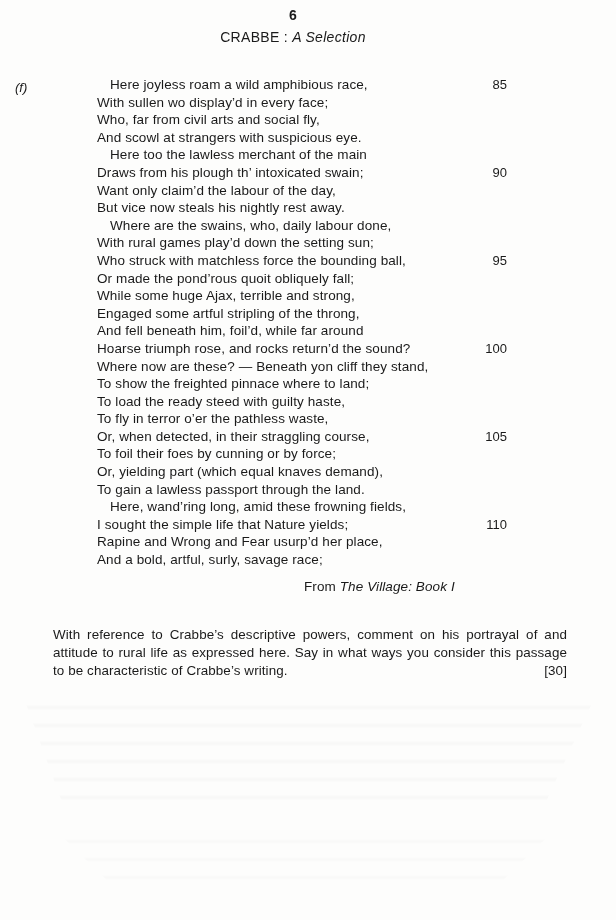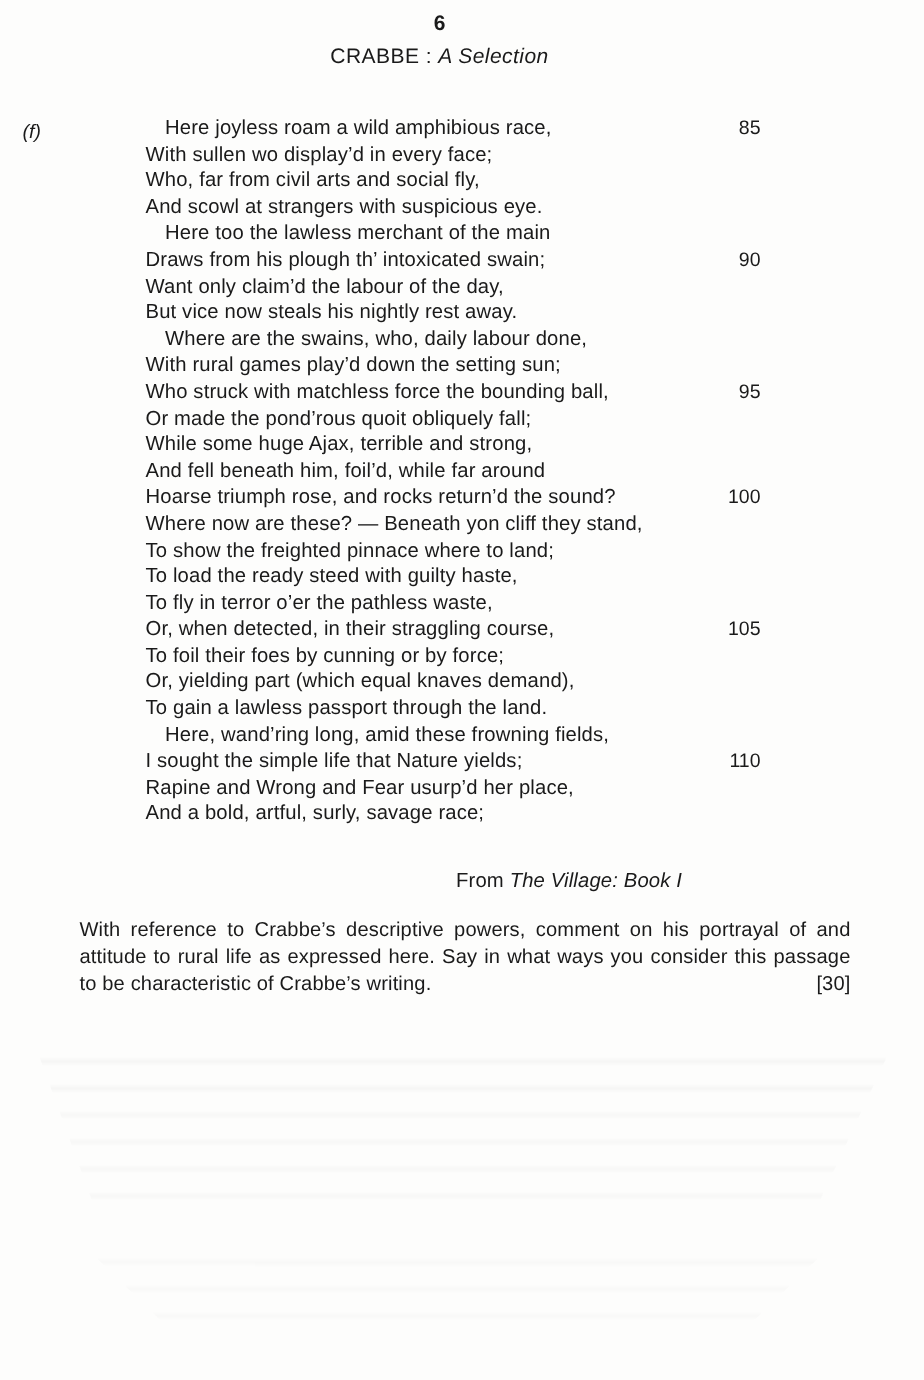--- a/index.html
+++ b/index.html
@@ -79,21 +79,21 @@
     left: 304px;
     font-size: 13.5px;
     line-height: 18px;
     letter-spacing: 0.1px;
   }
   .source-line .source-work {
     font-style: italic;
   }
   .question {
     position: absolute;
-    top: 611px;
+    top: 626px;
     left: 53px;
     width: 514px;
     margin: 0;
     font-size: 13.4px;
     line-height: 18px;
     text-align: justify;
     letter-spacing: 0.1px;
   }
   .question .marks {
     float: right;
@@ -137,20 +137,21 @@
       <div class="poem-line"><span class="line-text">And scowl at strangers with suspicious eye.</span></div>
       <div class="poem-line indent"><span class="line-text">Here too the lawless merchant of the main</span></div>
       <div class="poem-line"><span class="line-text">Draws from his plough th’ intoxicated swain;</span><span class="line-num">90</span></div>
       <div class="poem-line"><span class="line-text">Want only claim’d the labour of the day,</span></div>
       <div class="poem-line"><span class="line-text">But vice now steals his nightly rest away.</span></div>
       <div class="poem-line indent"><span class="line-text">Where are the swains, who, daily labour done,</span></div>
       <div class="poem-line"><span class="line-text">With rural games play’d down the setting sun;</span></div>
       <div class="poem-line"><span class="line-text">Who struck with matchless force the bounding ball,</span><span class="line-num">95</span></div>
       <div class="poem-line"><span class="line-text">Or made the pond’rous quoit obliquely fall;</span></div>
       <div class="poem-line"><span class="line-text">While some huge Ajax, terrible and strong,</span></div>
+      <div class="poem-line"><span class="line-text">Engaged some artful stripling of the throng,</span></div>
       <div class="poem-line"><span class="line-text">And fell beneath him, foil’d, while far around</span></div>
       <div class="poem-line"><span class="line-text">Hoarse triumph rose, and rocks return’d the sound?</span><span class="line-num">100</span></div>
       <div class="poem-line"><span class="line-text">Where now are these? — Beneath yon cliff they stand,</span></div>
       <div class="poem-line"><span class="line-text">To show the freighted pinnace where to land;</span></div>
       <div class="poem-line"><span class="line-text">To load the ready steed with guilty haste,</span></div>
       <div class="poem-line"><span class="line-text">To fly in terror o’er the pathless waste,</span></div>
       <div class="poem-line"><span class="line-text">Or, when detected, in their straggling course,</span><span class="line-num">105</span></div>
       <div class="poem-line"><span class="line-text">To foil their foes by cunning or by force;</span></div>
       <div class="poem-line"><span class="line-text">Or, yielding part (which equal knaves demand),</span></div>
       <div class="poem-line"><span class="line-text">To gain a lawless passport through the land.</span></div>

